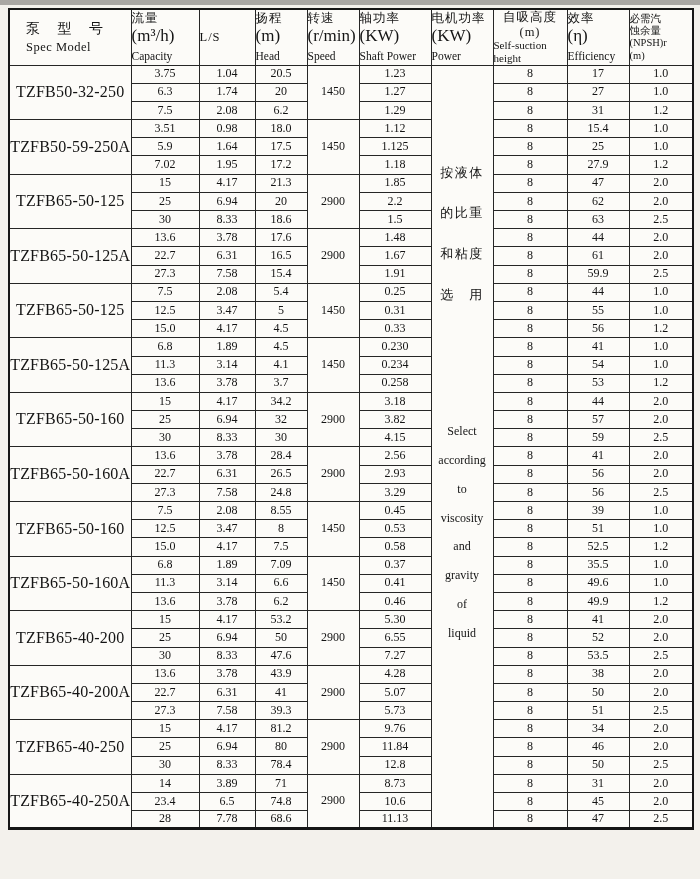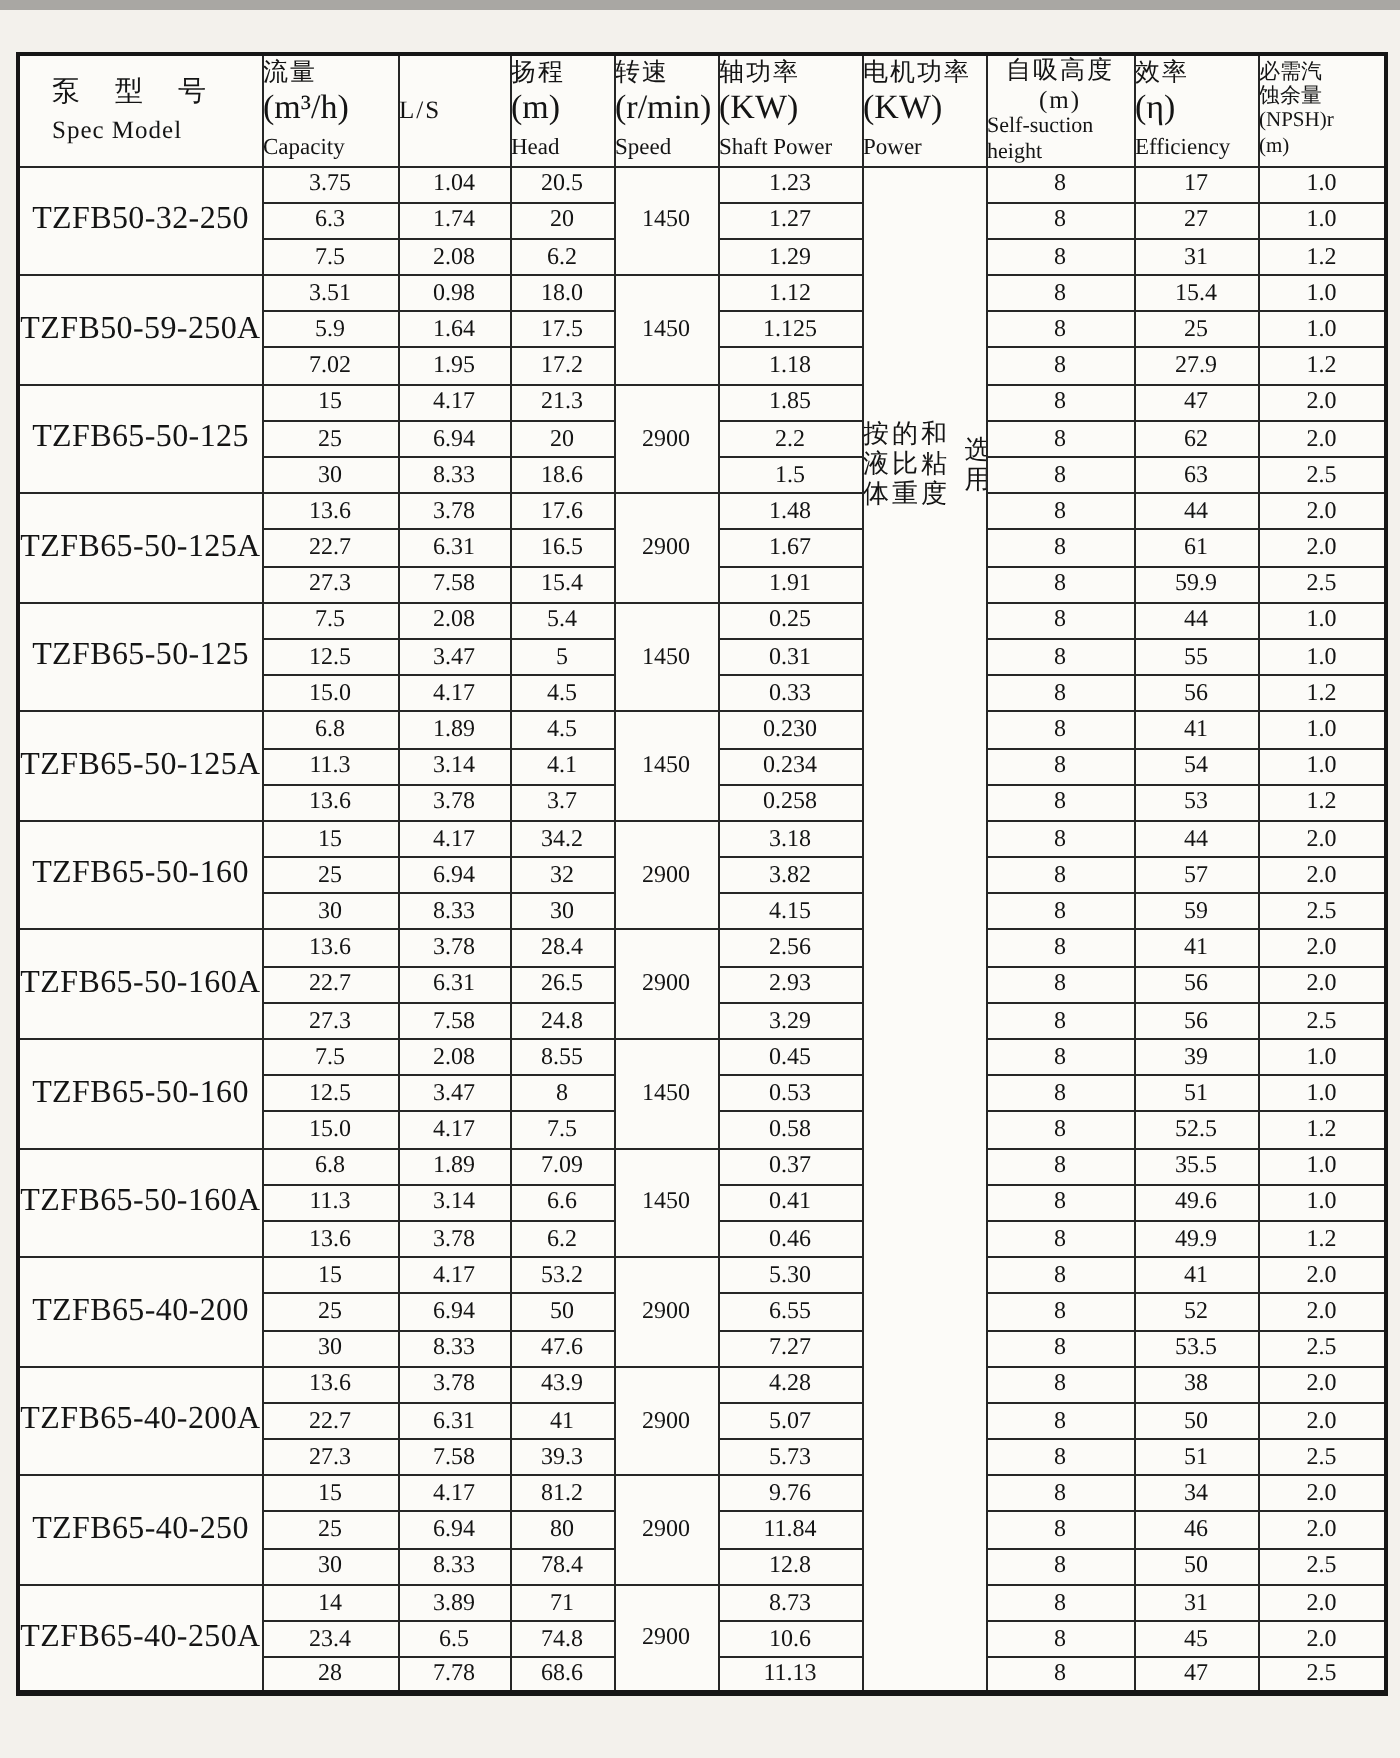--- a/index.html
+++ b/index.html
@@ -16,21 +16,21 @@
     overflow: hidden;
   }
   .scan-band {
     position: absolute;
     left: 0; top: 0;
     width: 100%; height: 5px;
     background: #a9a7a3;
   }
   table.tbl {
     position: absolute;
-    left: 8px; top: 26px;
+    left: 8px; top: 8px;
     width: 684px;
     border-collapse: collapse;
     table-layout: fixed;
     background: #fcfbf8;
     border: 2px solid #161616;
     border-bottom-width: 3px;
     color: #141414;
   }
   th, td {
     border: 1px solid #262626;
@@ -58,23 +58,24 @@
   .h-model-zh { font-size: 14px; letter-spacing: 7px; }
   .h-model-en { font-size: 12.5px; letter-spacing: 0.5px; margin-top: 3px; }
   .npsh-h .hstack div { font-size: 10.5px; line-height: 1.18; }
 
   .model-cell { font-size: 16px; letter-spacing: 0.2px; }
   .num-cell   { font-size: 12px; }
 
   td.power-note { vertical-align: top; }
   .pn {
     display: flex;
-    flex-direction: row;
+    flex-direction: column;
     align-items: center;
     padding-top: 100px;
+    text-align: right;
   }
   .pn-zh { font-size: 13px; letter-spacing: 1.5px; margin-bottom: 26px; }
   .pn-en { font-size: 12px; margin-bottom: 15px; }
   .pn-en-first { margin-top: 96px; }
 </style>
 </head>
 <body>
 
 <div class="page">
   <div class="scan-band"></div>

